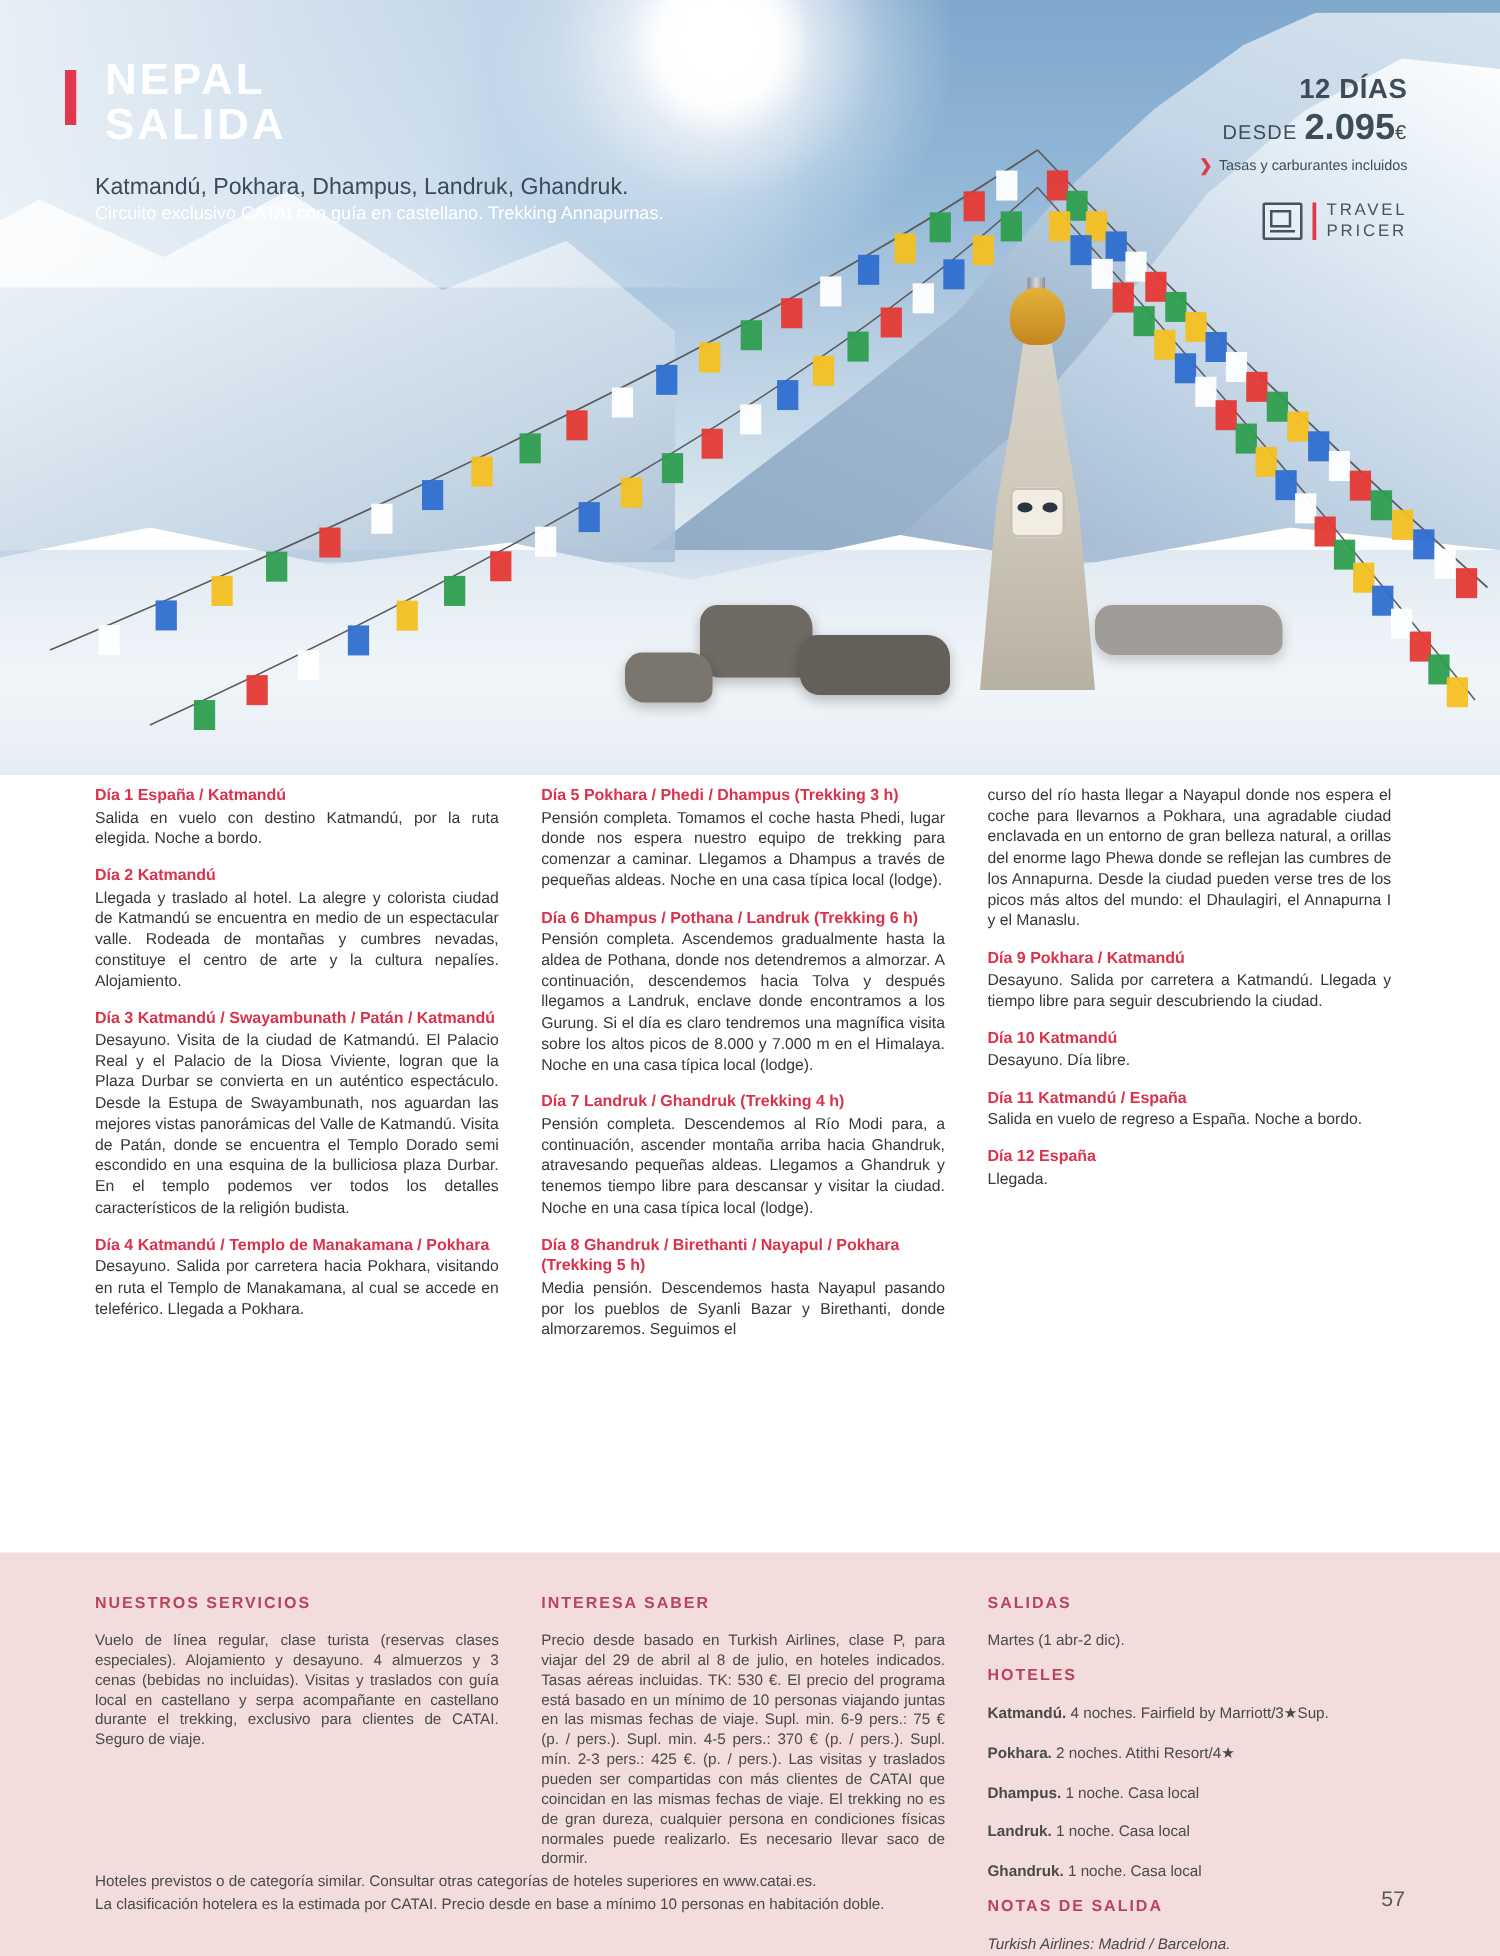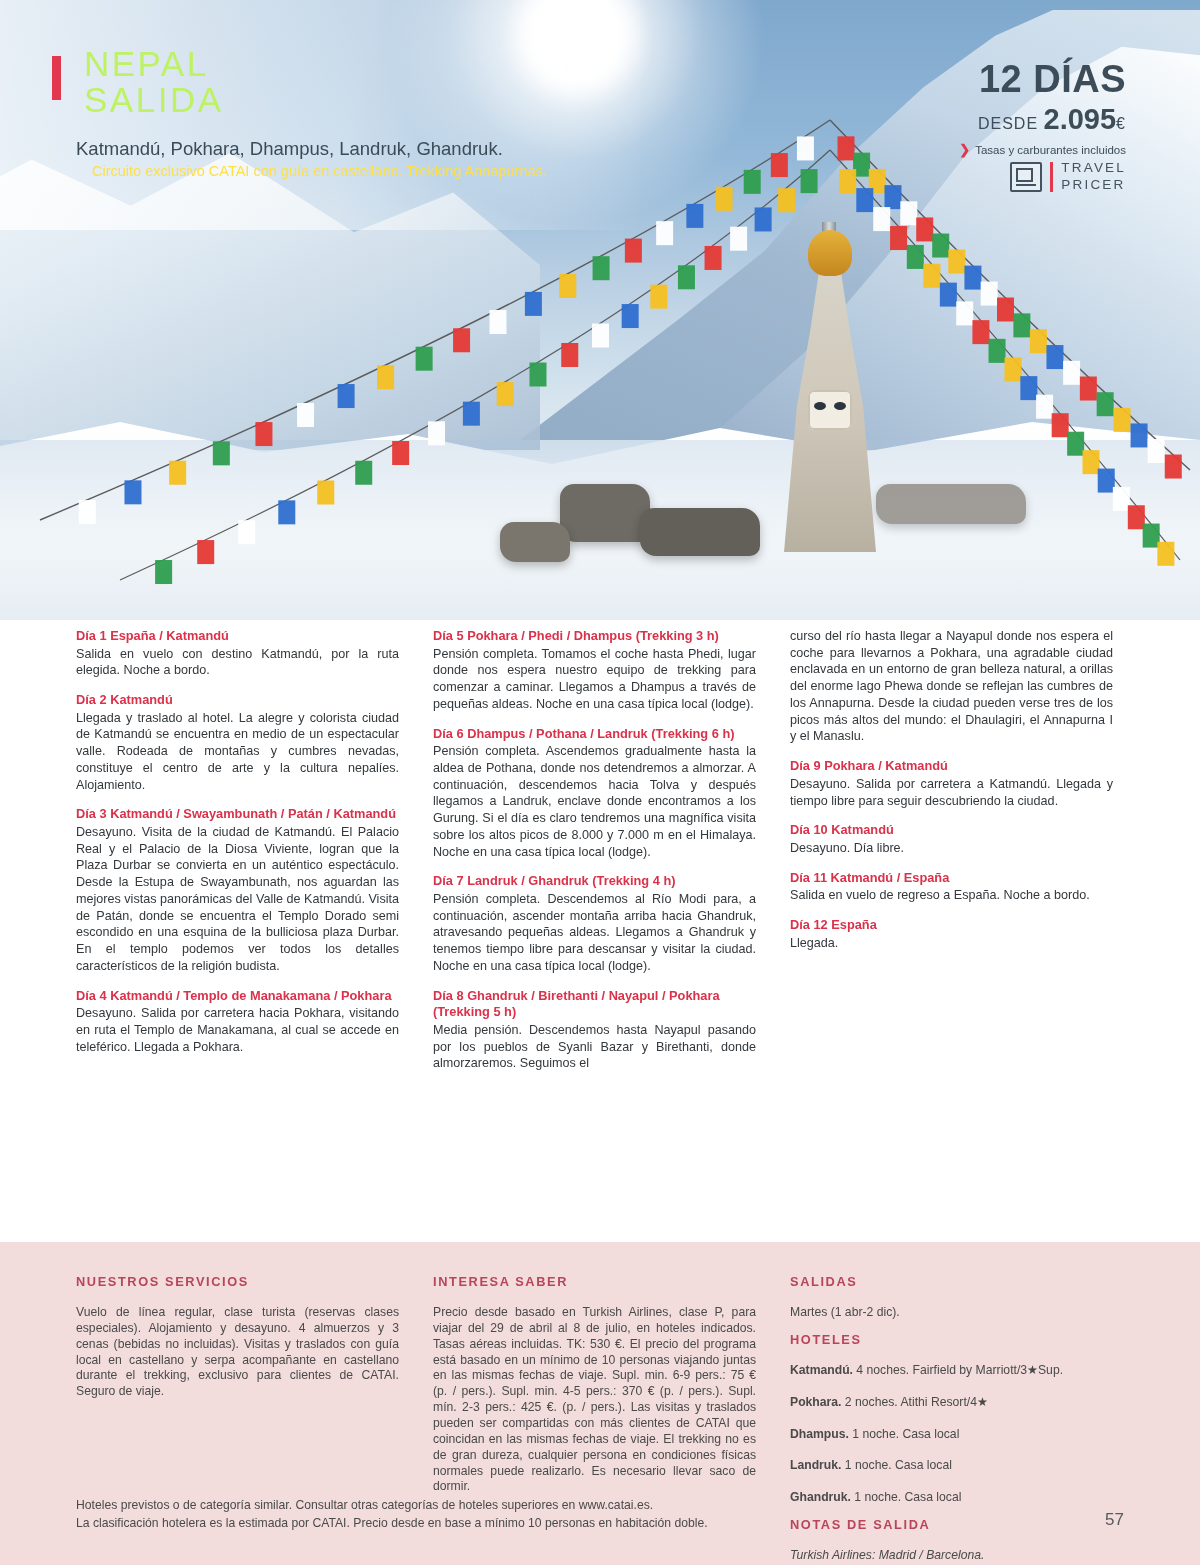--- a/index.html
+++ b/index.html
@@ -94,37 +94,37 @@
     position:absolute; left:0; top:0; width:640px; height:230px;
     background:linear-gradient(100deg, rgba(255,255,255,0.82) 0%, rgba(255,255,255,0.55) 55%, rgba(255,255,255,0) 100%);
   }
 
   .bar {
     position:absolute; left:52px; top:56px; width:9px; height:44px;
     background:#e2384d;
   }
   .title {
     position:absolute; left:84px; top:46px;
-    font-size:35px; letter-spacing:2.5px; color:#bef264; line-height:1.02;
-    font-weight:400;
+    font-size:35px; letter-spacing:2.5px; color:#ffffff; line-height:1.02;
+    font-weight:700;
   }
   .title .l2 { display:block; }
   .subtitle {
     position:absolute; left:76px; top:138px;
     font-size:18.5px; color:#3b4b57;
   }
   .subtitle2 {
     position:absolute; left:76px; top:163px;
-    font-size:14.5px; color:#fde047;margin-left:16px;
+    font-size:14.5px; color:#ffffff;
   }
   .days {
     position:absolute; right:74px; top:58px; text-align:right;
     color:#3c4c58;
   }
-  .days .big { font-size:38px; font-weight:bold; letter-spacing:0.5px; }
+  .days .big { font-size:22px; font-weight:bold; letter-spacing:0.5px; }
   .days .from { font-size:16px; letter-spacing:1px; margin-top:2px; }
   .days .from b { font-size:29px; font-weight:bold; letter-spacing:0; }
   .days .taxes {
     font-size:11.5px; color:#3c4c58; margin-top:6px;
     display:flex; align-items:center; justify-content:flex-end; gap:5px;
   }
   .chev { color:#e2384d; font-weight:bold; font-size:13px; }
   .tp {
     position:absolute; right:74px; top:160px;
     display:flex; align-items:center; gap:8px;

